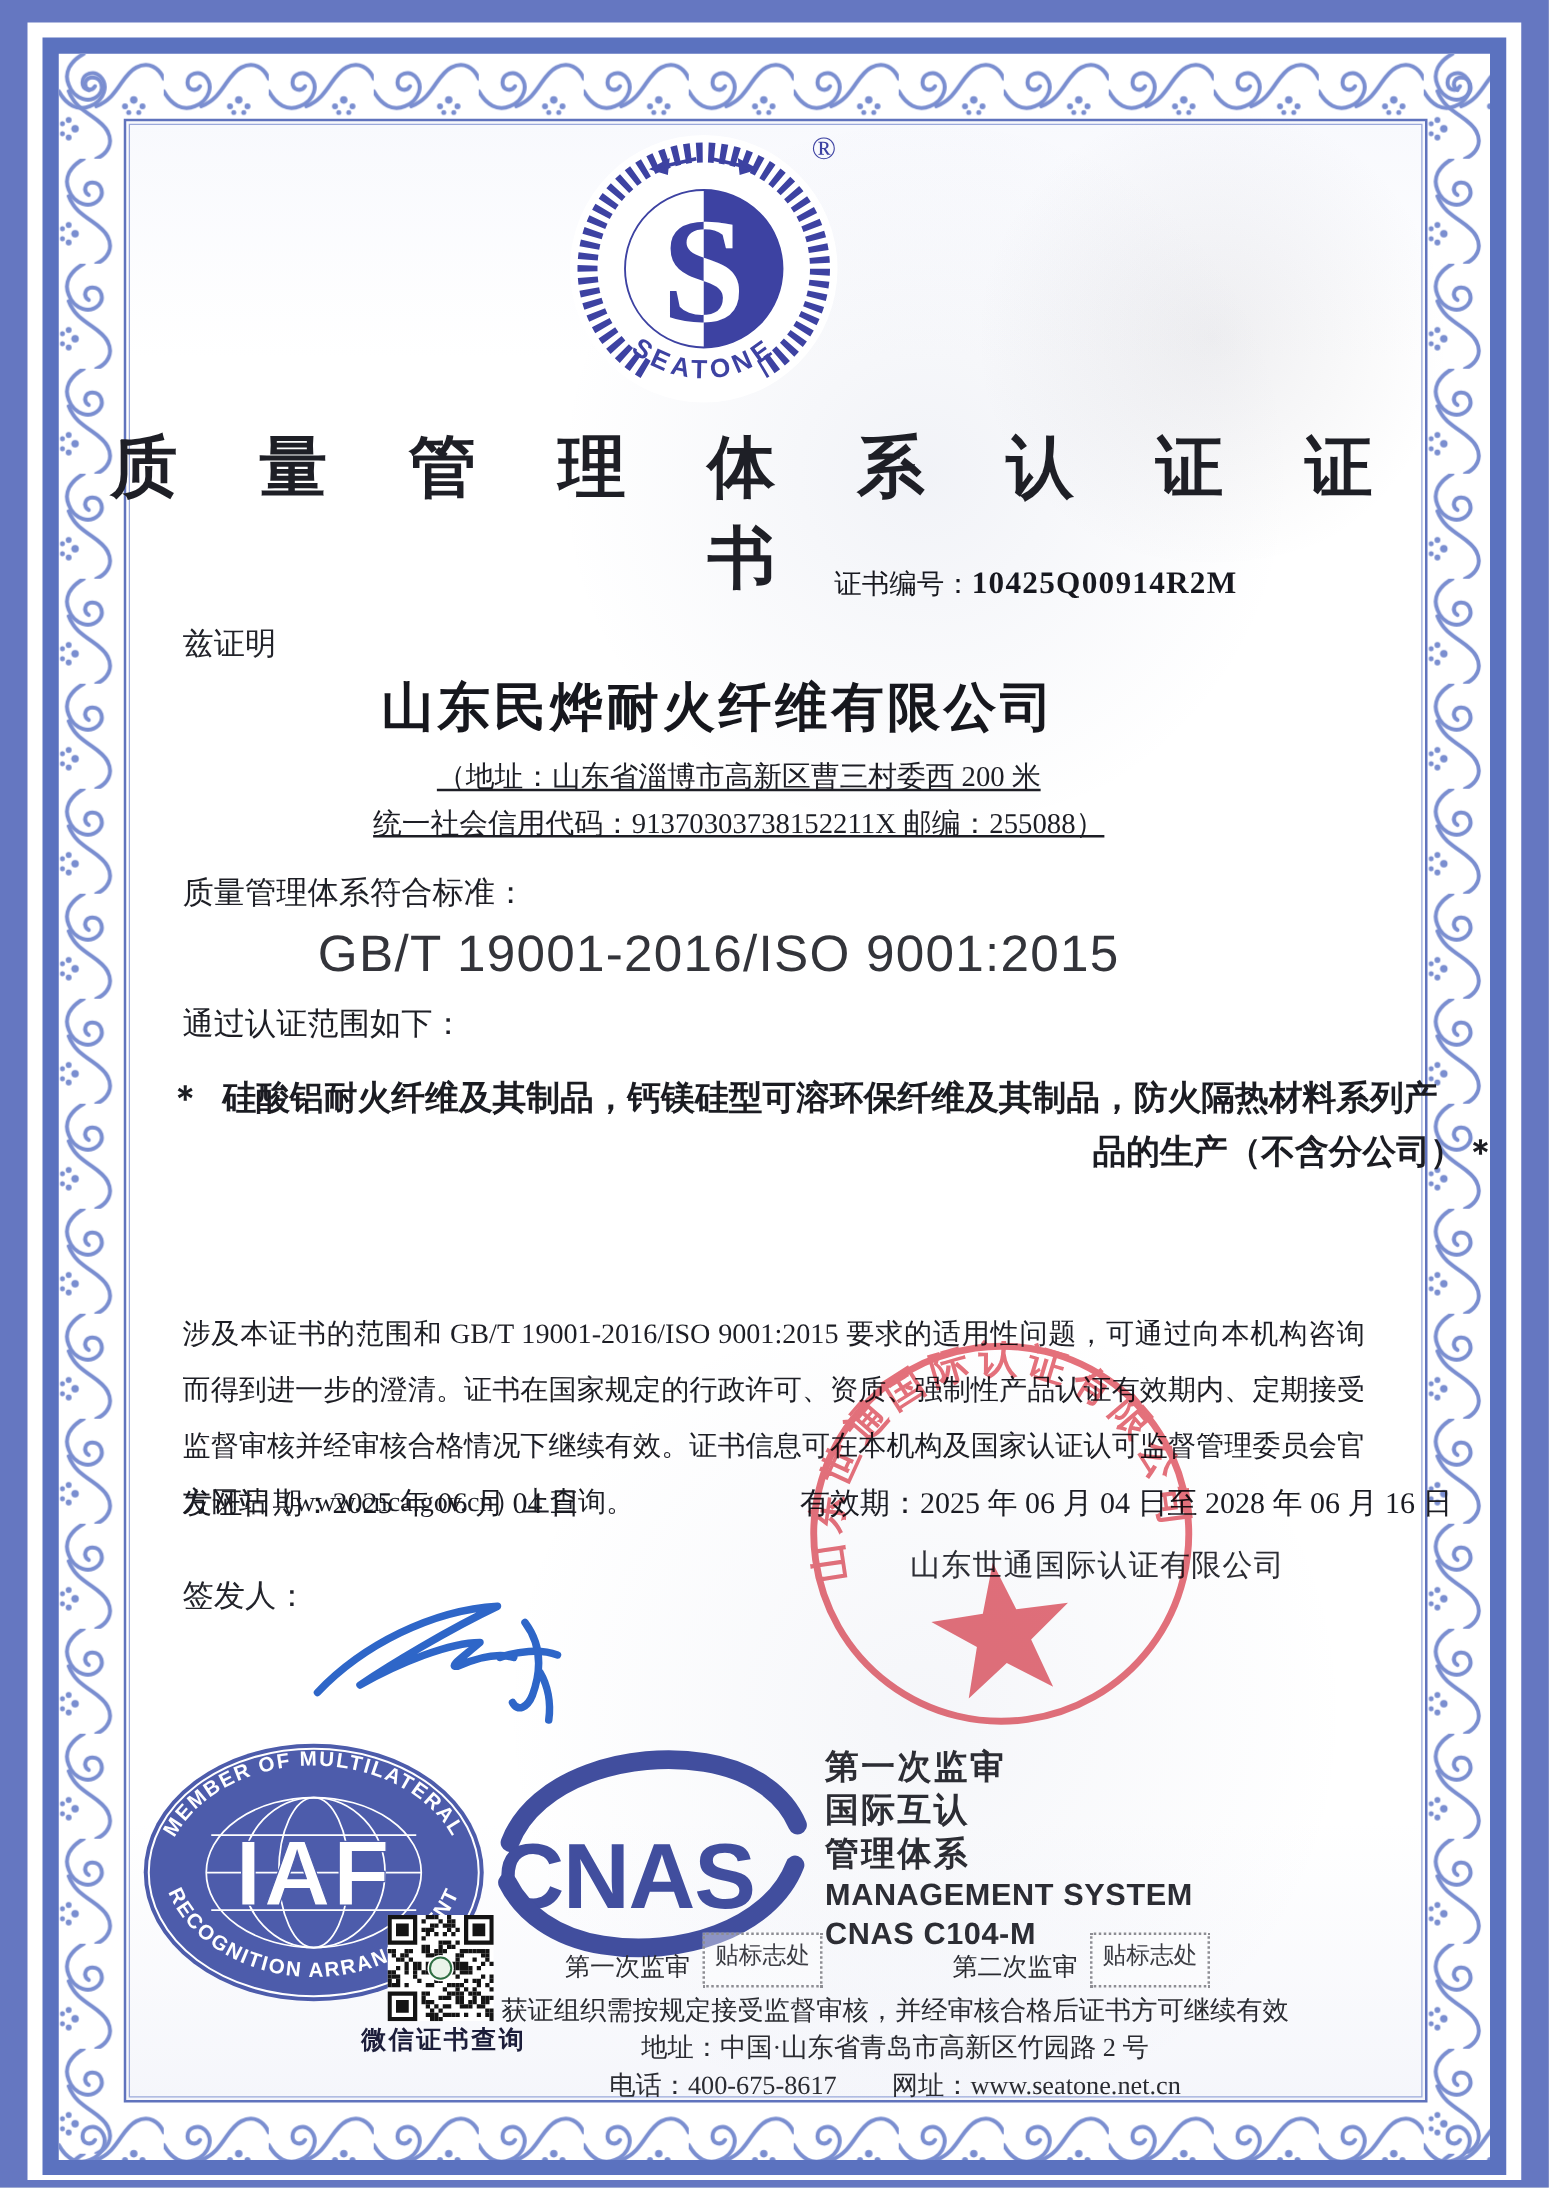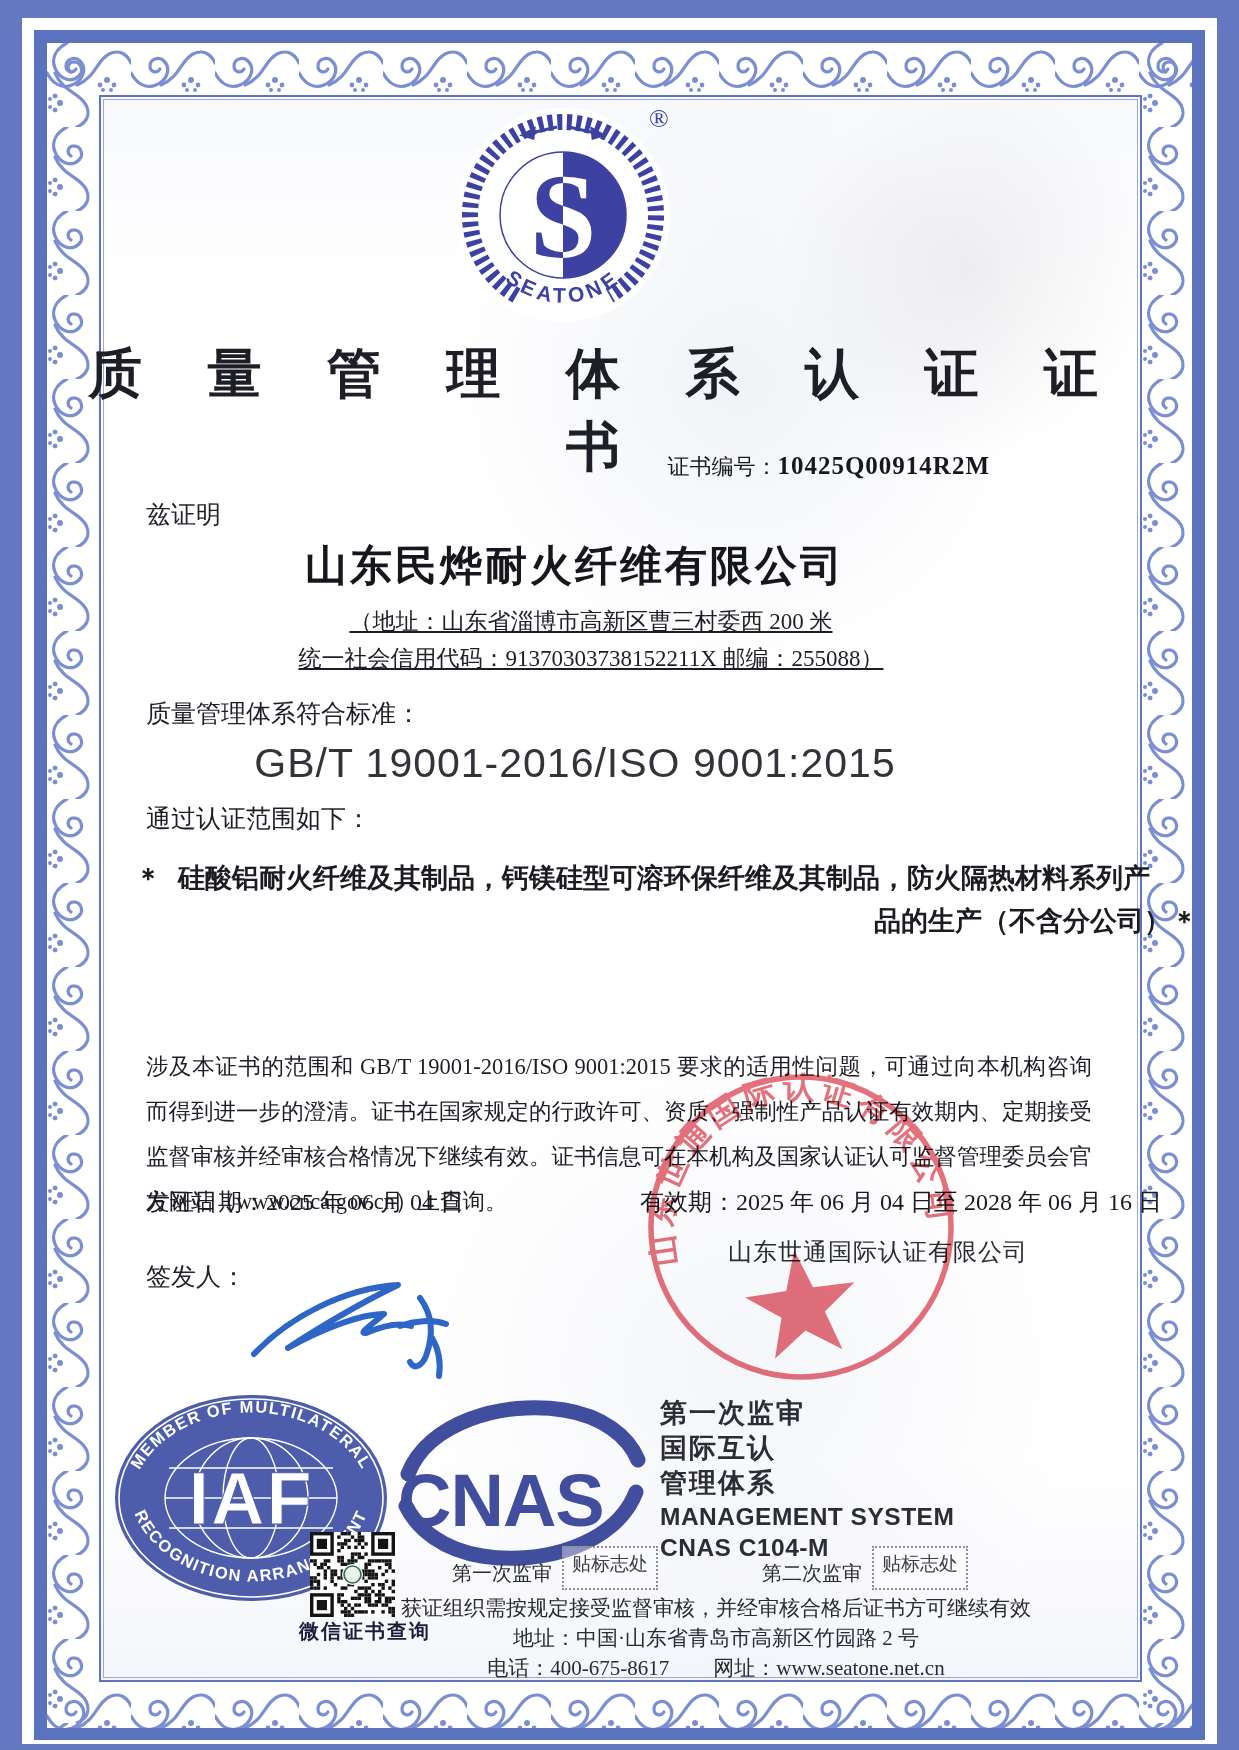--- a/index.html
+++ b/index.html
@@ -44,21 +44,21 @@
   .issuer{left:728px;top:1236px;font-family:"Liberation Sans","DejaVu Sans",sans-serif;font-size:24px;color:#2b2c33;letter-spacing:1px;}
   .sig{left:248px;top:1270px;}
   .stamp{left:636px;top:1060px;mix-blend-mode:multiply;}
 
   .iaf{left:112px;top:1392px;} .cnaslogo{left:392px;top:1398px;}
   .cnasblock{left:660px;top:1396px;font-family:"Liberation Sans","DejaVu Sans",sans-serif;color:#2c2d34;}
   .cnasblock .zh{font-size:27px;font-weight:600;line-height:35px;letter-spacing:2px;}
   .cnasblock .en{font-size:24.5px;font-weight:700;line-height:31px;letter-spacing:0.5px;}
 
   .qr{left:310px;top:1532px;} 
-  .qrcap{left:285px;top:1618px;width:160px;text-align:center;font-family:"Liberation Sans","DejaVu Sans",sans-serif;
+  .qrcap{left:275px;top:1618px;width:160px;text-align:center;font-family:"Liberation Sans","DejaVu Sans",sans-serif;
          font-weight:700;font-size:20px;color:#1c1d3a;letter-spacing:2px;}
   .audit{font-size:20px;color:#2a2b31;top:1560px;white-space:nowrap;}
   .audit1{left:452px;} .audit2{left:762px;}
   .stickerbox{top:1546px;width:96px;height:44px;border:2px dotted #8d8d93;box-sizing:border-box;
               text-align:center;font-size:19px;color:#3c3d44;padding-top:3px;background:rgba(255,255,255,.4);}
   .box1{left:562px;} .box2{left:872px;}
   .foot{left:392px;width:648px;text-align:center;color:#2a2b31;}
   .note{top:1594px;font-size:21px;}
   .orgaddr{top:1624px;font-size:21px;}
   .phone{top:1654px;font-size:21px;}

